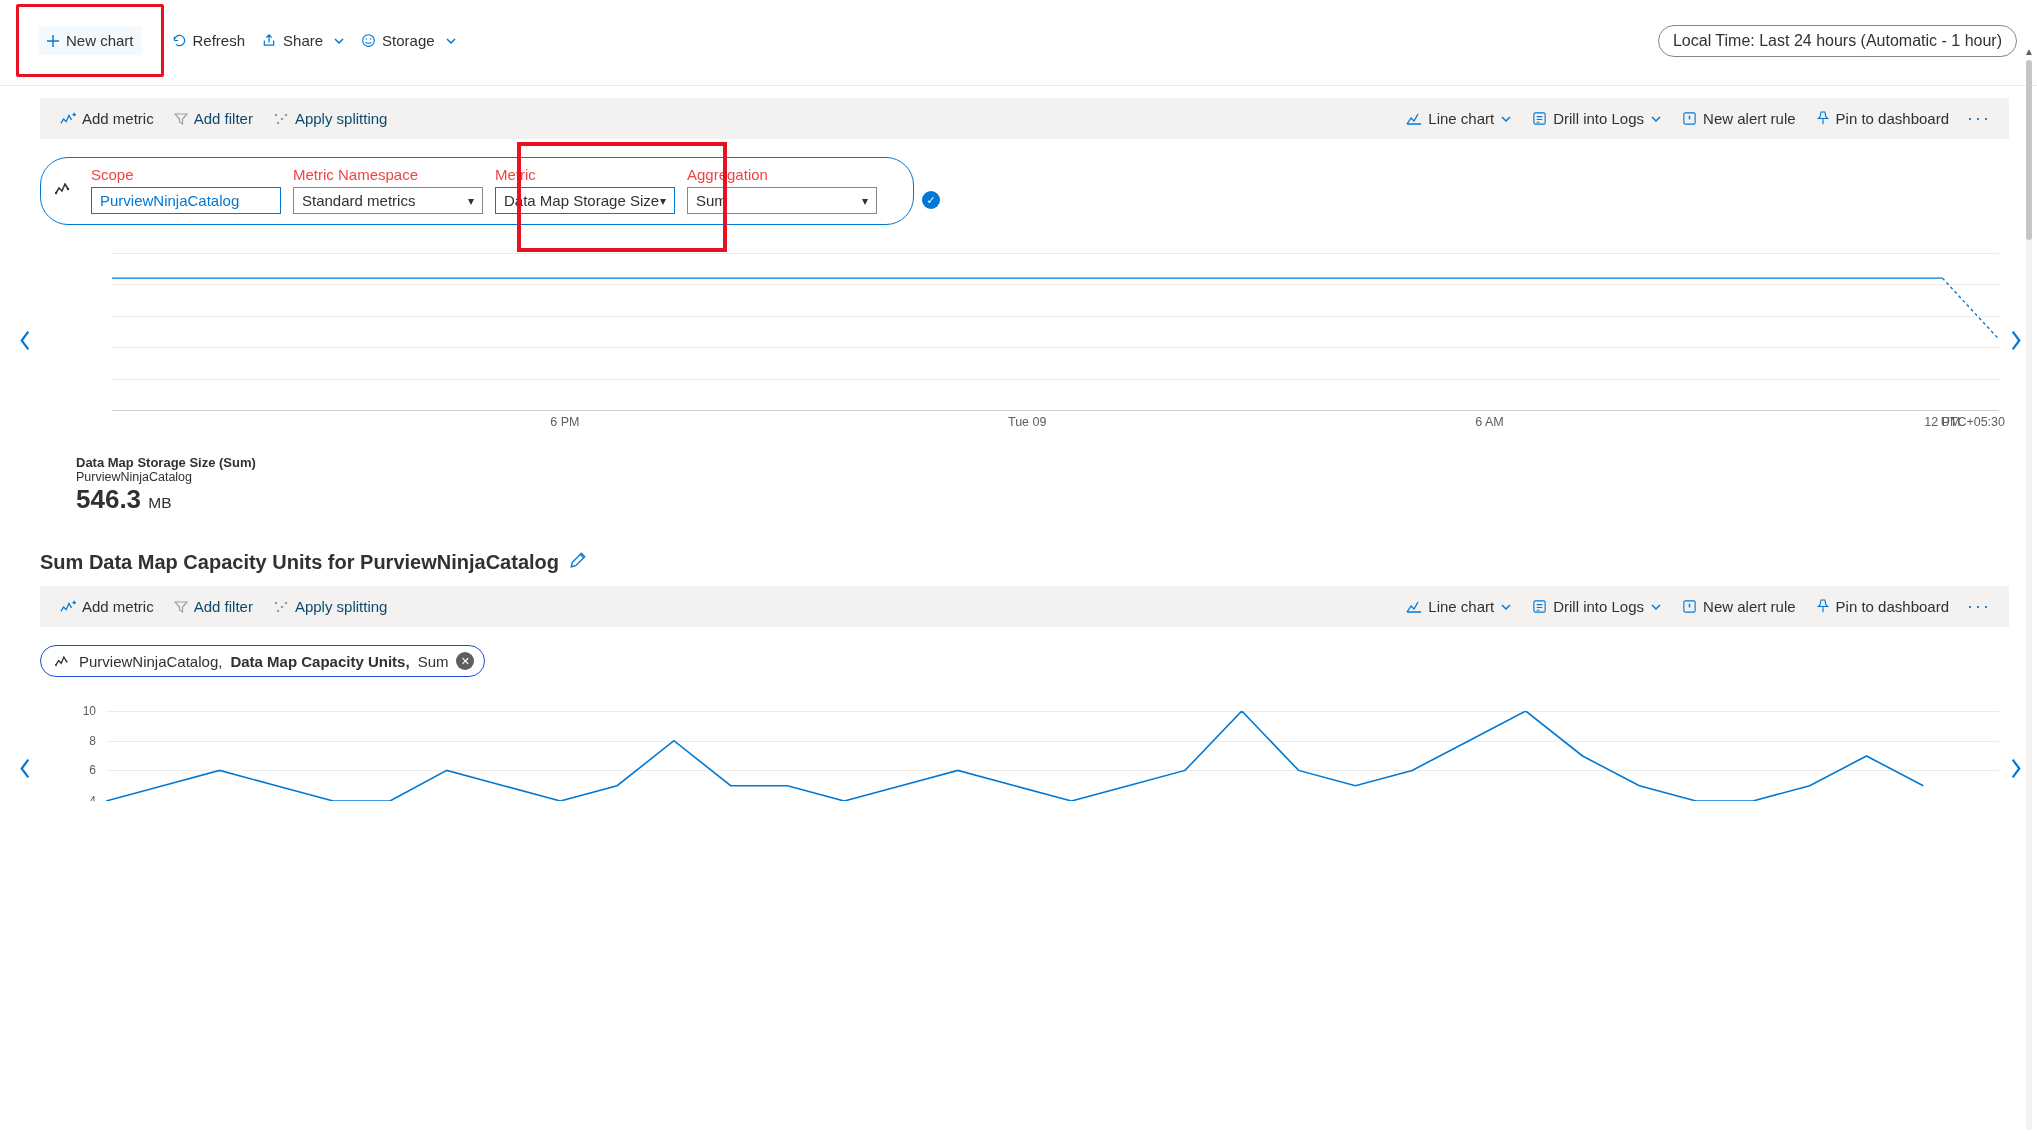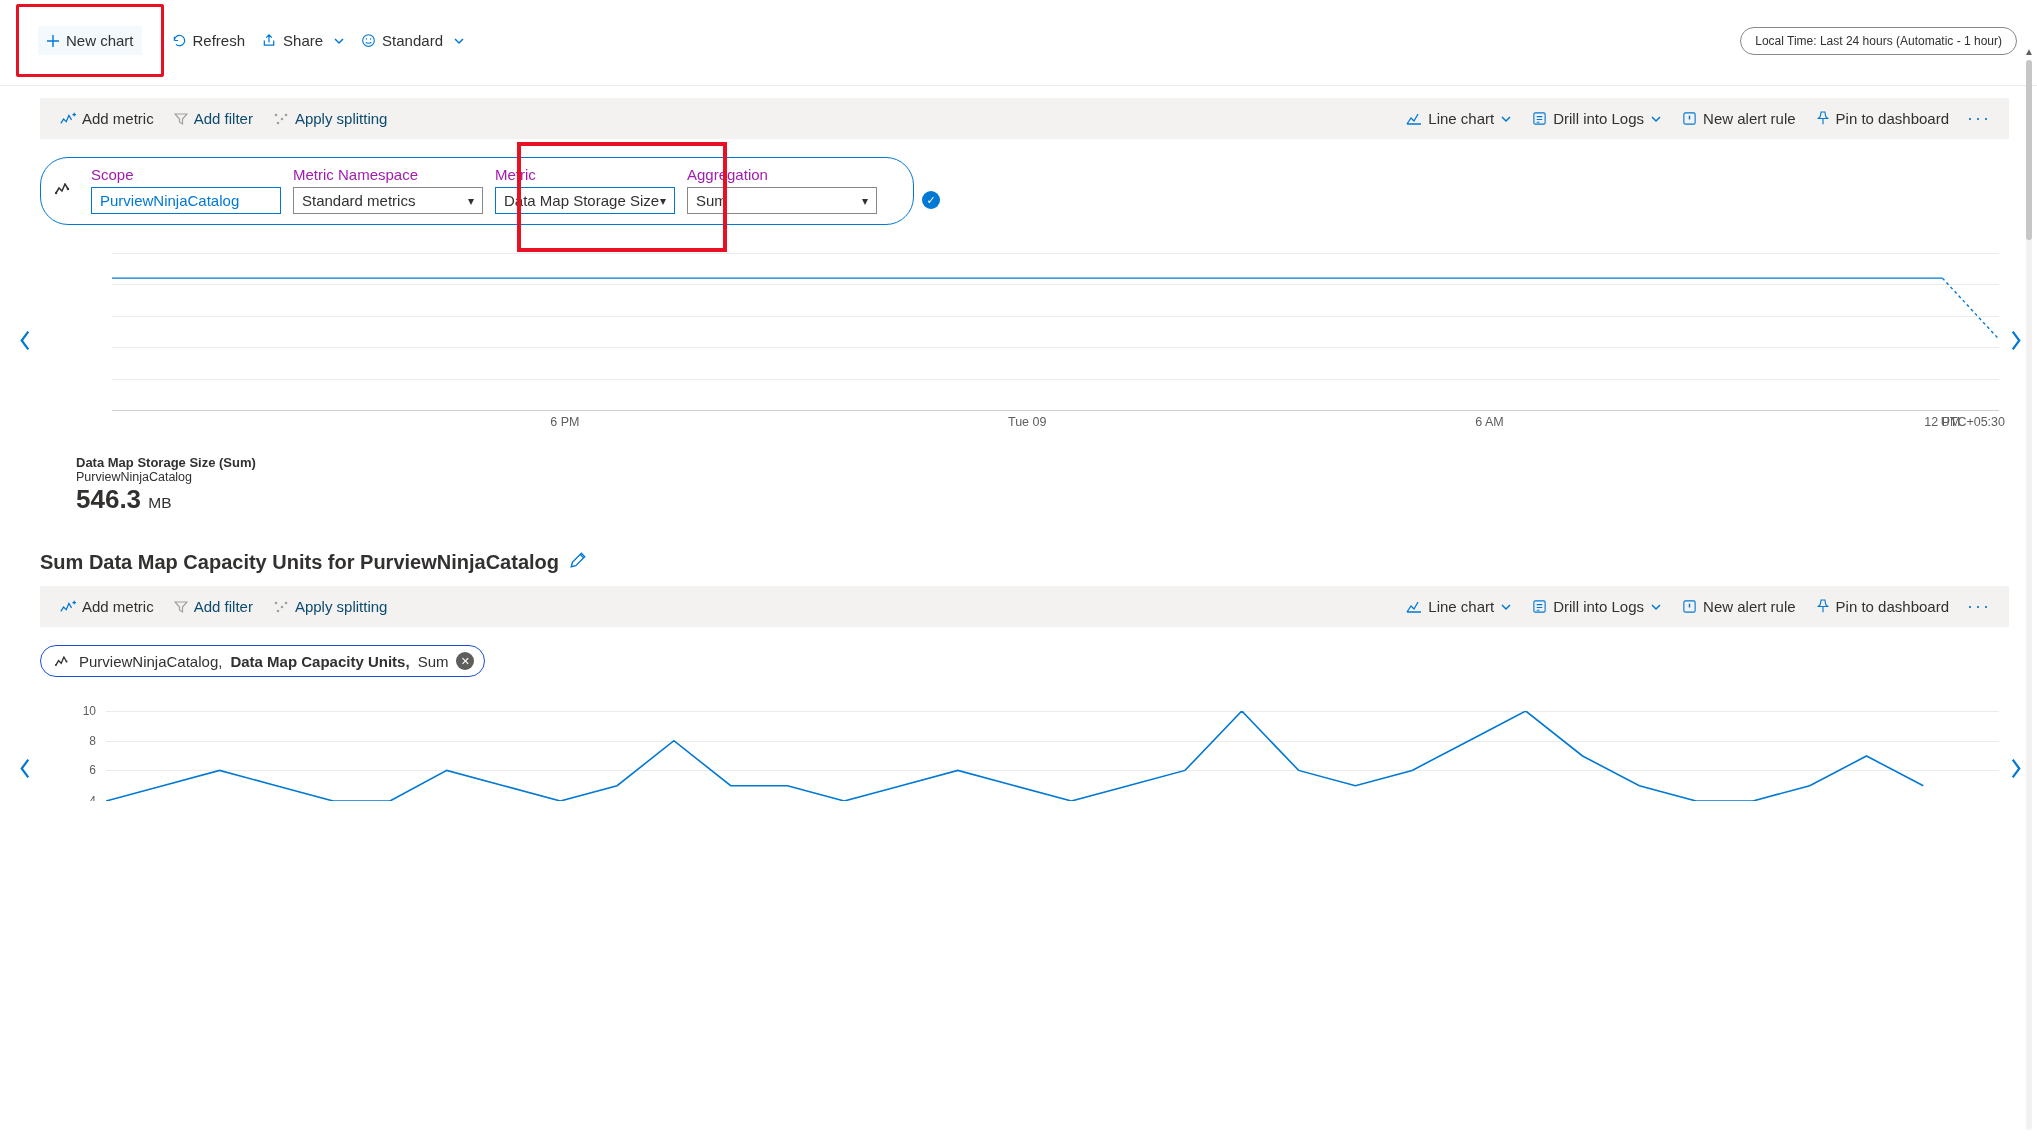--- a/index.html
+++ b/index.html
@@ -20,21 +20,21 @@
   }
   .toolbar-top .spacer { flex: 1; }
 
   .btn-pill {
     display: inline-flex;
     align-items: center;
     padding: 6px 14px;
     border: 1px solid #8a8886;
     border-radius: 18px;
     background: #fff;
-    font-size: 12px;
+    font-size: 16px;
     cursor: pointer;
   }
 
   .cmd-link {
     display: inline-flex;
     align-items: center;
     gap: 6px;
     padding: 6px 8px;
     font-size: 15px;
     color: #323130;
@@ -96,21 +96,21 @@
     display:flex;
     align-items:flex-start;
     border:1px solid #0078d4;
     border-radius: 28px;
     padding: 8px 36px 10px 14px;
     gap: 12px;
     position:relative;
   }
   .selector-ico { color:#323130; padding-top:16px; padding-right:6px;}
   .sel-field { display:flex; flex-direction:column; gap:4px; }
-  .sel-field-label { font-size:15px; color:#a21caf; }
+  .sel-field-label { font-size:15px; color:#ef4444; }
   .sel-input {
     border:1px solid #8a8886;
     padding: 4px 8px;
     font-size:15px;
     min-width: 190px;
     display:flex;
     align-items:center;
     justify-content:space-between;
     background:#fff;
   }
@@ -242,21 +242,21 @@
   </span>
   <span class="cmd-link">
     <span class="ico">
       <svg width="15" height="15" viewBox="0 0 16 16">
           <circle cx="8" cy="8" r="6.2" stroke="#0078d4" stroke-width="1.2" fill="none"></circle>
           <circle cx="5.8" cy="6.5" r="0.8" fill="#0078d4"></circle>
           <circle cx="10.2" cy="6.5" r="0.8" fill="#0078d4"></circle>
           <path d="M5 10c1 1.3 5 1.3 6 0" stroke="#0078d4" stroke-width="1.2" fill="none"></path>
         </svg>
     </span>
-    <span>Standard</span>
+    <span>Storage</span>
     <span class="ico" style="margin-left:4px">
       <svg width="12" height="12" viewBox="0 0 12 12">
           <path d="M2 4l4 4 4-4" stroke="#0078d4" stroke-width="1.5" fill="none"></path>
         </svg>
     </span>
   </span>
 
   <span class="spacer"></span>
 
   <span class="btn-pill">

